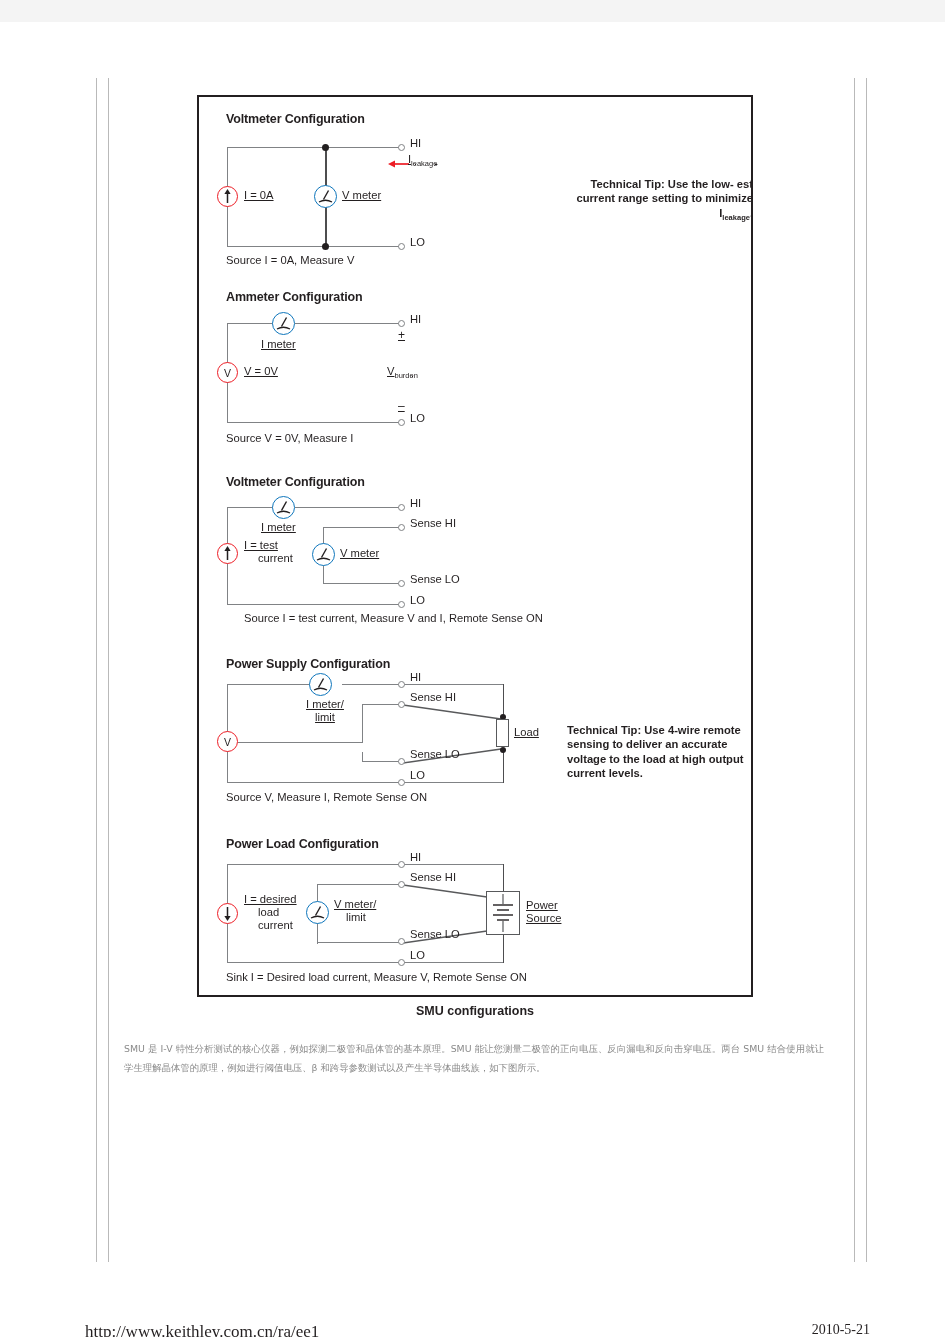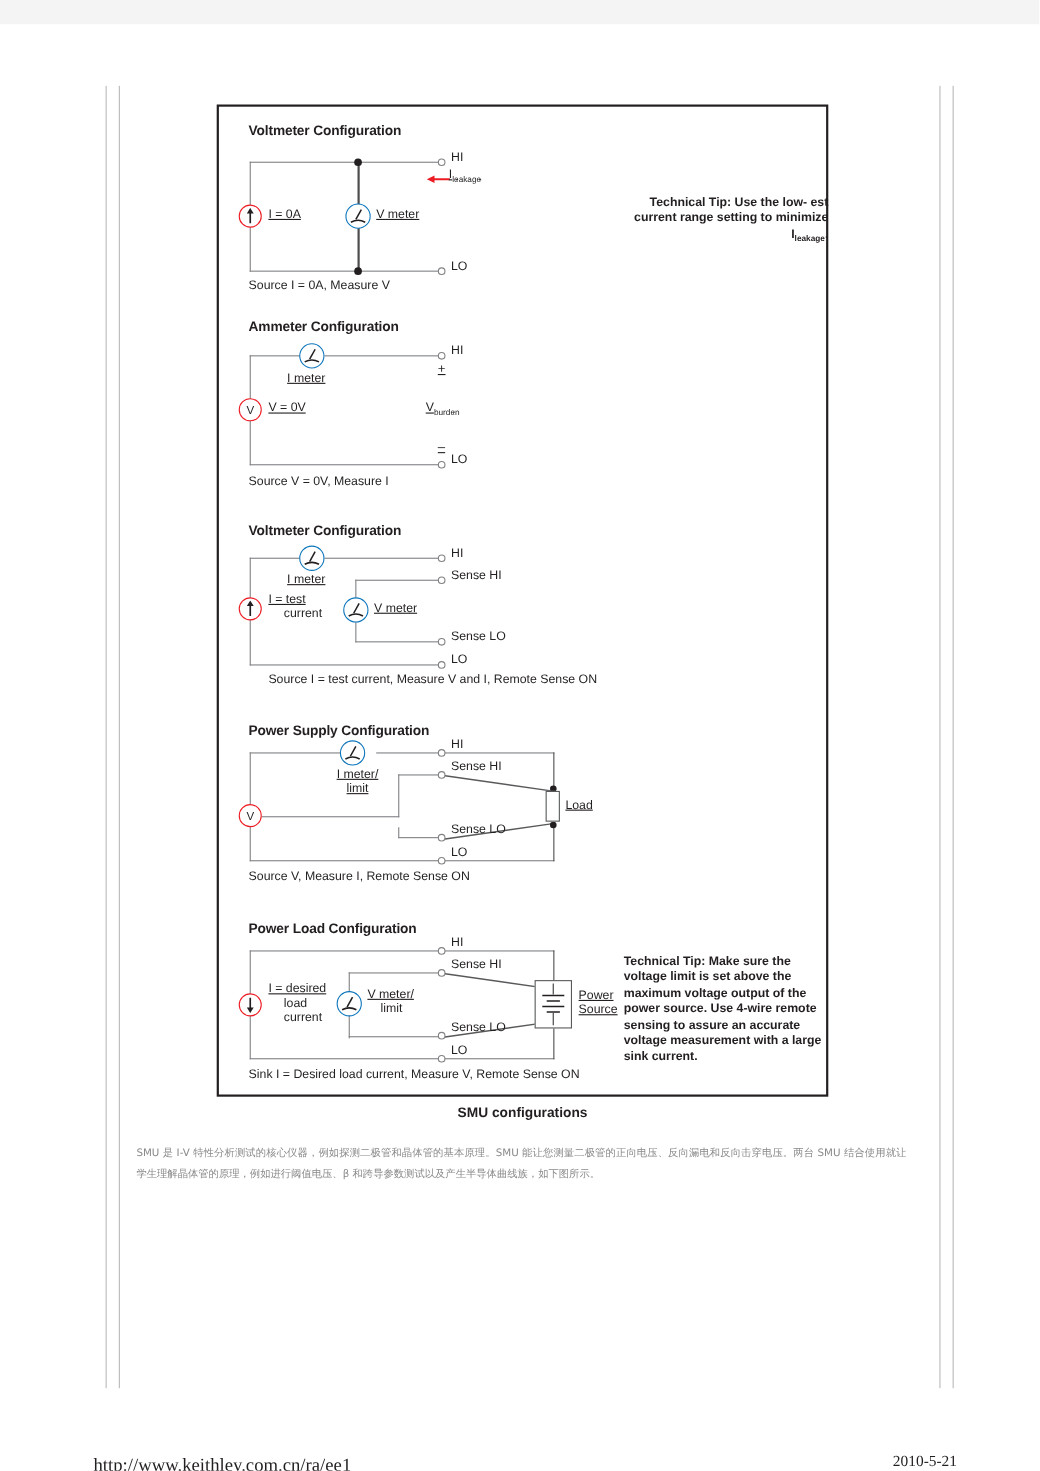--- a/index.html
+++ b/index.html
@@ -380,20 +380,21 @@
       <span>I meter/</span><br>
       <span>limit</span>
     </div>
 
     <div class="src-circle" style="left:18px; top:634px;">
       <span>V</span>
     </div>
 
     <div class="caption-line" style="left:27px; top:694px;">Source V, Measure I, Remote Sense ON</div>
 
+    <div class="tip" style="left:368px; top:626px;">Technical Tip: Use 4-wire remote sensing to deliver an accurate voltage to the load at high output current levels.</div>
 
     <div class="sec-title" style="left:27px; top:740px;">Power Load Configuration</div>
 
     <div class="wire v" style="left:28px; top:767px; height:99px;"></div>
     <div class="wire h" style="left:28px; top:767px; width:176px;"></div>
     <div class="wire h" style="left:28px; top:865px; width:176px;"></div>
 
     <div class="wire v" style="left:118px; top:787px; height:60px;"></div>
     <div class="wire h" style="left:118px; top:787px; width:86px;"></div>
     <div class="wire h" style="left:118px; top:845px; width:86px;"></div>
@@ -459,21 +460,20 @@
         <path d="M4 16 Q10.5 12.5 17 16" stroke="#231f20" stroke-width="1.4" fill="none"></path>
       </svg>
     </div>
     <div class="plain-label" style="left:135px; top:801px;">
       <span>V meter/</span><br>
       <span style="margin-left:12px; display:inline-block;">limit</span>
     </div>
 
     <div class="caption-line" style="left:27px; top:874px;">Sink I = Desired load current, Measure V, Remote Sense ON</div>
 
-    <div class="tip" style="left:368px; top:770px;">Technical Tip: Make sure the voltage limit is set above the maximum voltage output of the power source. Use 4-wire remote sensing to assure an accurate voltage measurement with a large sink current.</div>
 
   </div>
 </div>
 
 <div class="fig-caption">SMU configurations</div>
 
 <div class="body-text">SMU 是 I-V 特性分析测试的核心仪器，例如探测二极管和晶体管的基本原理。SMU 能让您测量二极管的正向电压、反向漏电和反向击穿电压。两台 SMU 结合使用就让学生理解晶体管的原理，例如进行阈值电压、β 和跨导参数测试以及产生半导体曲线族，如下图所示。</div>
 
 <div class="footer-url">http://www.keithley.com.cn/ra/ee1</div>
 <div class="footer-date">2010-5-21</div>

